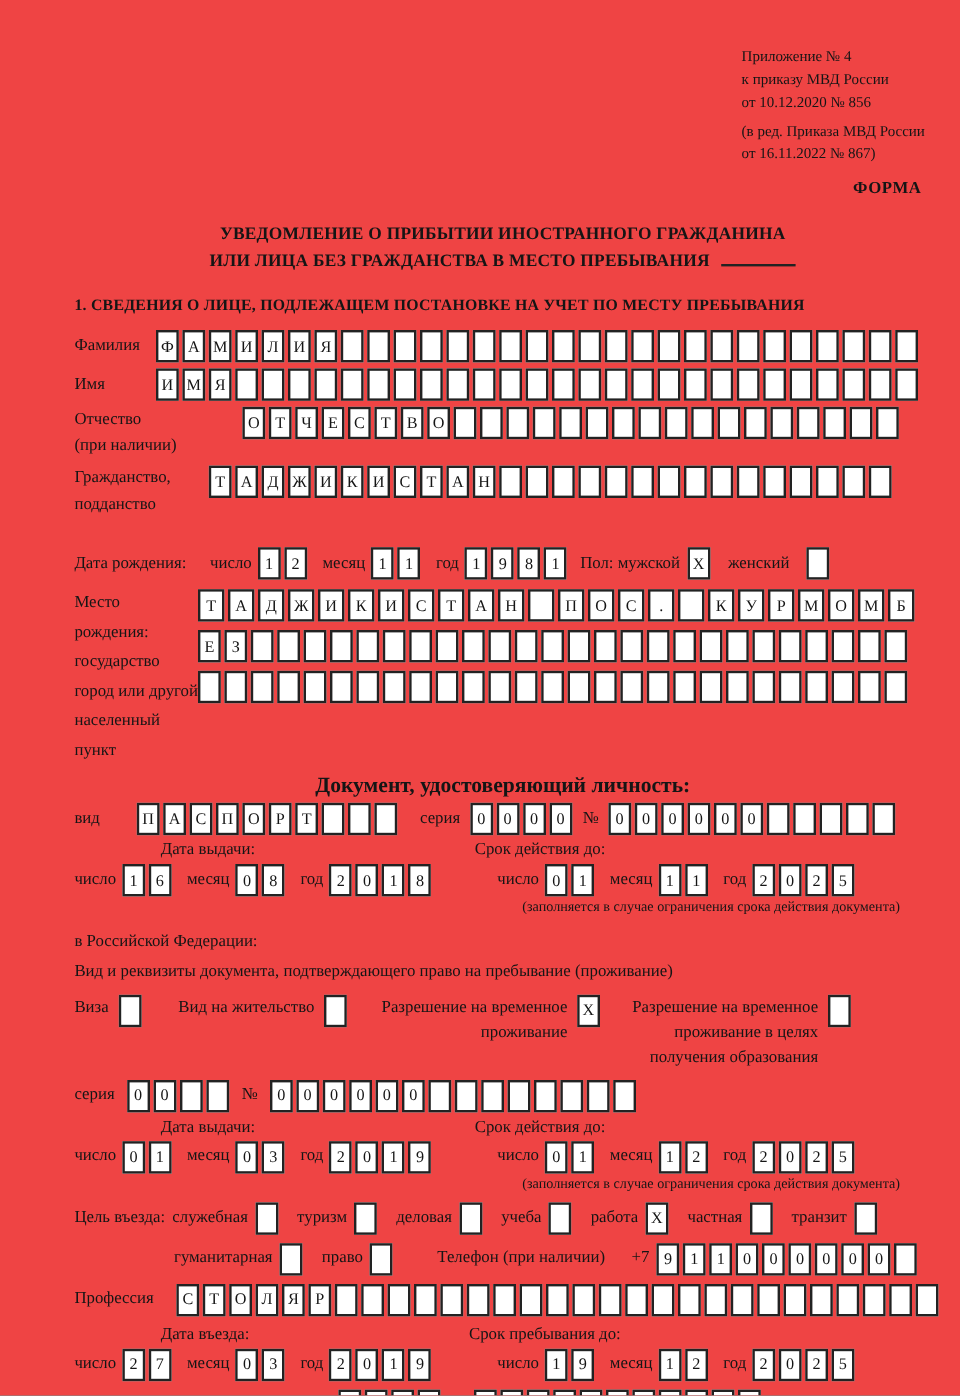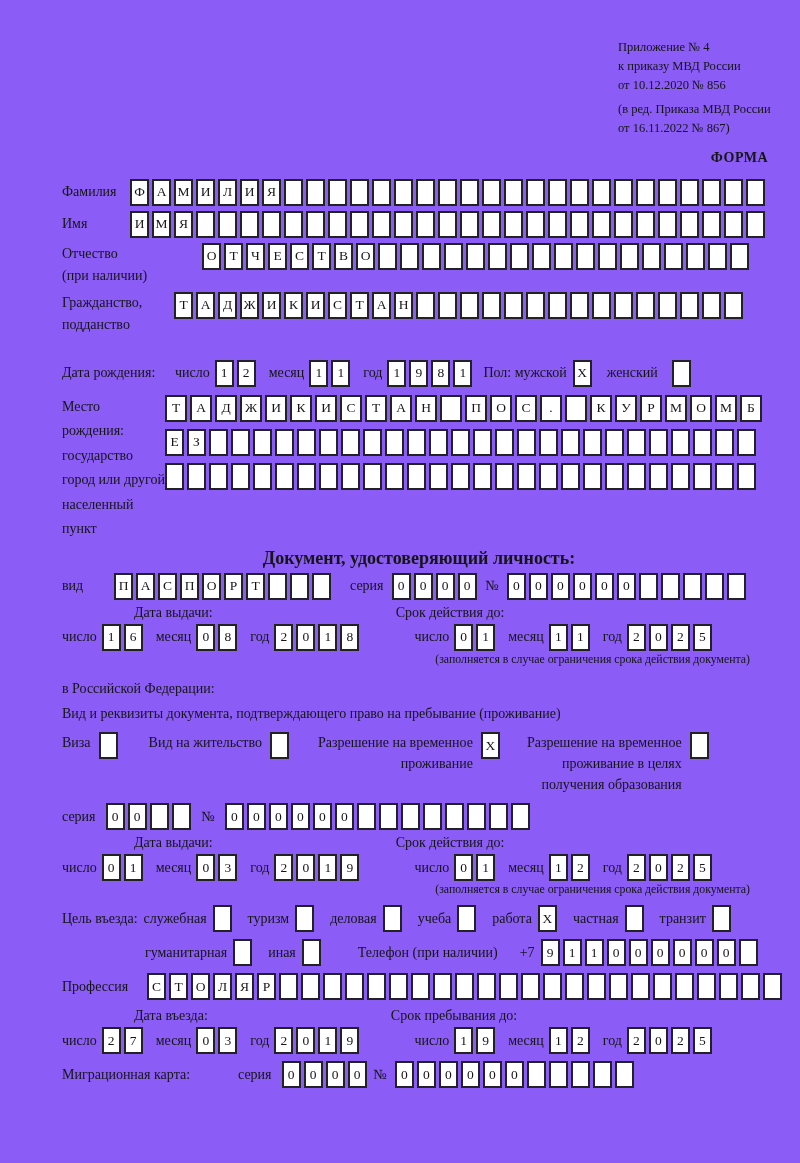--- a/index.html
+++ b/index.html
@@ -1,18 +1,18 @@
 <!DOCTYPE html>
 <html><head>
 <meta charset="utf-8">
 <style>
   html,body{margin:0;padding:0;background:#888;}
   .page{
     width:800px;height:1163px;box-sizing:border-box;
-    margin:0 auto;background:#8b5cf6;color:#151515;
+    margin:0 auto;background:#ef4444;color:#151515;
     padding:38px 24px 0 62px;overflow:hidden;
     font-family:"Liberation Serif","DejaVu Serif",serif;
     font-size:14px;
   }
   
   .annex{margin-left:556px;font-size:12.5px;line-height:1.5;}
   .annex .gap{margin-top:6px;}
   .forma{font-weight:bold;text-align:right;font-size:14px;margin-top:12px;letter-spacing:.5px;padding-right:8px;}
   
   .title{text-align:center;font-weight:bold;font-size:14.5px;line-height:1.6;margin-top:18px;letter-spacing:.2px;}
@@ -64,21 +64,28 @@
 
   <div class="annex">
     <div>Приложение № 4</div>
     <div>к приказу МВД России</div>
     <div>от 10.12.2020 № 856</div>
     <div class="gap">(в ред. Приказа МВД России</div>
     <div>от 16.11.2022 № 867)</div>
   </div>
   <div class="forma">ФОРМА</div>
 
-
+  <div class="title">
+    <div>УВЕДОМЛЕНИЕ О ПРИБЫТИИ ИНОСТРАННОГО ГРАЖДАНИНА</div>
+    <div>
+      <span>ИЛИ ЛИЦА БЕЗ ГРАЖДАНСТВА В МЕСТО ПРЕБЫВАНИЯ</span><span class="u-line"></span>
+    </div>
+  </div>
+
+  <div class="sec-heading">1. СВЕДЕНИЯ О ЛИЦЕ, ПОДЛЕЖАЩЕМ ПОСТАНОВКЕ НА УЧЕТ ПО МЕСТУ ПРЕБЫВАНИЯ</div>
 
   <div class="row" style="margin-top:13px;">
     <span class="lbl w68">Фамилия</span>
     <span class="cells">
         <span class="cell">Ф</span>
         <span class="cell">А</span>
         <span class="cell">М</span>
         <span class="cell">И</span>
         <span class="cell">Л</span>
         <span class="cell">И</span>
@@ -582,21 +589,21 @@
   </div>
 
   <div class="row" style="margin-top:7px;">
     <div class="pitem" style="margin-left:83px;">
       <span>гуманитарная</span>
       <span class="cells">
           <span class="cell"></span>
         </span>
     </div>
     <div class="pitem">
-      <span>иная</span>
+      <span>право</span>
       <span class="cells">
           <span class="cell"></span>
         </span>
     </div>
     <span class="lbl" style="margin-left:34px;">Телефон (при наличии)</span>
     <span class="lbl" style="margin-left:22px;margin-right:6px;">+7</span>
     <span class="cells">
         <span class="cell">9</span>
         <span class="cell">1</span>
         <span class="cell">1</span>

